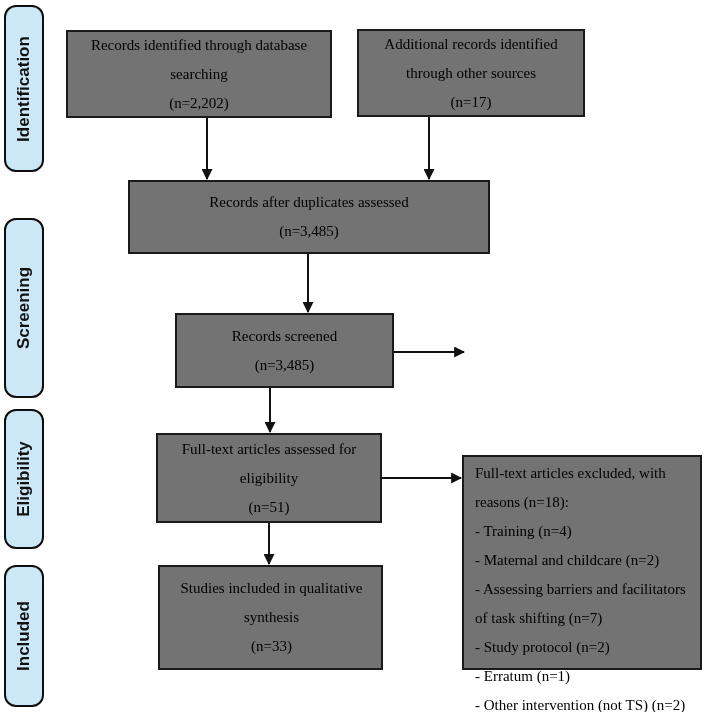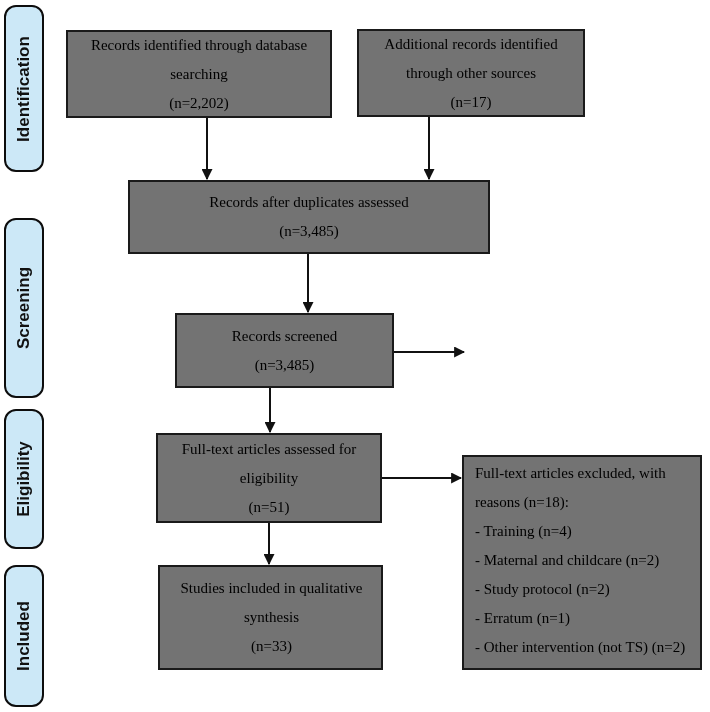--- a/index.html
+++ b/index.html
@@ -128,20 +128,21 @@
 
   <div class="flow-box centered" id="box-ft">
     <div>Full-text articles assessed for eligibility</div>
     <div>(n=51)</div>
   </div>
 
   <div class="flow-box reasons" id="box-ftexcl">
     <div>Full-text articles excluded, with reasons (n=18):</div>
     <div>- Training (n=4)</div>
     <div>- Maternal and childcare (n=2)</div>
+    <div>- Assessing barriers and facilitators of task shifting (n=7)</div>
     <div>- Study protocol (n=2)</div>
     <div>- Erratum (n=1)</div>
     <div>- Other intervention (not TS) (n=2)</div>
   </div>
 
   <div class="flow-box centered" id="box-qual">
     <div>Studies included in qualitative synthesis</div>
     <div>(n=33)</div>
   </div>
 

